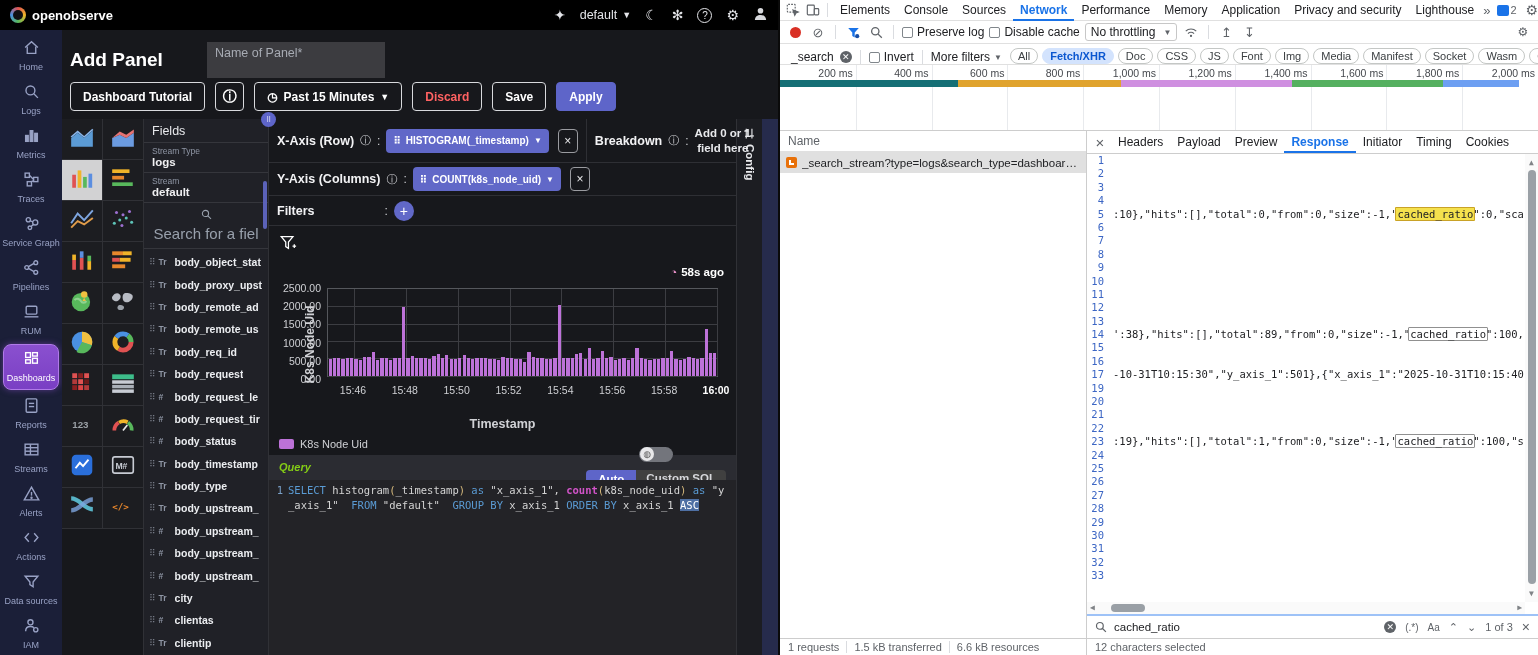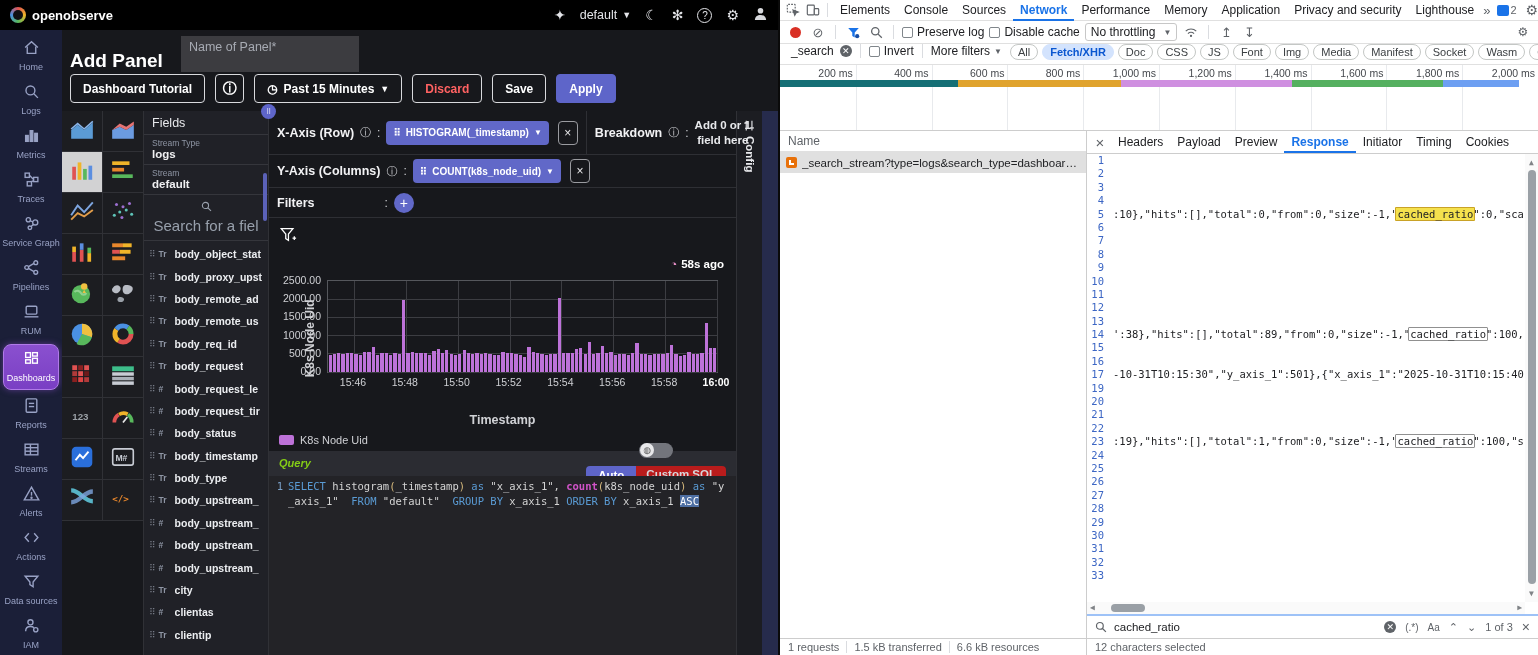--- a/index.html
+++ b/index.html
@@ -16,21 +16,21 @@
   .oo-org { font-size:12.5px; display:flex; align-items:center; gap:5px; }
   .caret { font-size:9px; }
   .oo-body { flex:1; display:flex; min-height:0; }
   .oo-sidebar { width:62px; background:#1b1f38; display:flex; flex-direction:column; align-items:stretch; padding-top:4px; flex:none; overflow:hidden; }
   .sb-item { display:flex; flex-direction:column; align-items:center; gap:2px; padding:5px 1px 6px; color:#99a2c5; cursor:pointer; }
   .sb-item svg { width:17px; height:17px; }
   .sb-label { font-size:9px; line-height:10px; text-align:center; }
   .sb-item.active { background:linear-gradient(180deg,#8a50cf,#7a3fc4); border:1px solid #b07ae8; border-radius:8px; margin:2px 3px; color:#fff; box-shadow:0 0 6px #8a50cf88; }
   .oo-main { flex:1; display:flex; flex-direction:column; min-width:0; }
   .oo-panelhead { flex:none; background:#17181c; padding:4px 8px 6px; }
-  .oo-title-row { display:flex; align-items:flex-end; gap:18px; height:38px; }
+  .oo-title-row { display:flex; align-items:flex-start; gap:44px; height:38px;margin-top:8px; }
   .oo-title { font-size:19px; font-weight:bold; color:#fff; padding-top:7px; }
   .oo-name-input { width:178px; height:36px; background:#3c3c40; color:#a7abb3; font-size:12.5px; padding:4px 8px; display:flex; align-items:flex-start; }
   .oo-toolbar { display:flex; align-items:center; gap:10px; height:33px; }
   .btn { border:1px solid #d9dadd; border-radius:4px; background:transparent; color:#fff; font-size:12px; font-weight:bold; height:29px; padding:0 12px; display:flex; align-items:center; gap:6px; cursor:pointer; font-family:inherit; }
   .btn.icon-btn { width:29px; padding:0; justify-content:center; font-size:14px; }
   .btn.discard { color:#ff6262; }
   .btn.apply { background:#5e65c9; border-color:#5e65c9; }
   .oo-content { flex:1; display:flex; min-height:0; }
 
   
@@ -88,21 +88,21 @@
   .lg-swatch { width:15px; height:10px; border-radius:2px; background:#bd72d8; }
   .lg-text { font-size:11px; color:#cfd0d4; }
 
   
   .q-head { height:25px; background:#2b2c32; display:flex; align-items:center; padding:0 10px; flex:none; gap:8px; }
   .q-title { font-size:11px; font-weight:bold; color:#84cc16;font-style:italic; }
   .q-right { margin-left:auto; display:flex; align-items:center; gap:8px;flex-direction:column; }
   .toggle { width:34px; height:15px; border-radius:8px; background:#73757c; position:relative; cursor:pointer; }
   .toggle::before { content:"◍"; position:absolute; left:1px; top:0.5px; width:14px; height:14px; border-radius:50%; background:#e8e8ea; color:#555; font-size:9px; text-align:center; line-height:14px; }
   .q-auto { background:#5e65c9; color:#fff; border-radius:4px 0 0 4px; font-size:11.5px; font-weight:bold; padding:3px 12px; cursor:pointer; }
-  .q-custom { background:#b91c1c; color:#d6d7db; border-radius:0 4px 4px 0; font-size:11.5px; font-weight:bold; padding:2px 10px; cursor:pointer; }
+  .q-custom { background:#404040; color:#d6d7db; border-radius:0 4px 4px 0; font-size:11.5px; font-weight:bold; padding:2px 10px; cursor:pointer; }
   .editor { flex:1; background:#232327; display:flex; font-family:"DejaVu Sans Mono",monospace; font-size:10.5px; line-height:15px; padding-top:3px; min-height:92px; }
   .gutter { width:14px; color:#7aa0c8; text-align:right; flex:none; }
   .code { flex:1; padding-left:5px; color:#d4d4d4; white-space:pre-wrap; word-break:break-all; padding-right:6px; }
   .tk-kw { color:#5a9bd4; } .tk-fnm { color:#d153c8; font-weight:bold; } .tk-par { color:#d7ba7d; }
   .tk-sel { background:#4e6fa3; color:#fff; }
 
   .config-strip { width:26px; flex:none; background:#1c1d22; border-left:1px solid #303136; display:flex; flex-direction:column; align-items:center; padding-top:8px; gap:4px; color:#e8e9ec; }
   .config-vert { writing-mode:vertical-rl; font-size:11.5px; font-weight:bold; }
   .scroll-strip { width:16px; flex:none; background:#262b4c; }
 
@@ -114,21 +114,21 @@
   .dt-tab { padding:0 7px; height:21px; display:flex; align-items:center; cursor:pointer; white-space:nowrap; color:#202124; }
   .dt-tab.active { color:#1a73e8; box-shadow:inset 0 -2px 0 #1a73e8; font-weight:bold; }
   .dt-right1 { margin-left:auto; display:flex; align-items:center; gap:6px; }
   .msg-badge { display:flex; align-items:center; gap:2px; color:#5f6368; font-size:11px; }
   .msg-badge .sq { width:12px; height:11px; background:#1a73e8; border-radius:2px; }
   .dt-row2 { height:23px; display:flex; align-items:center; flex:none; border-bottom:1px solid #e0e0e0; padding:0 6px; gap:5px; }
   .rec-dot { width:11px; height:11px; border-radius:50%; background:#d93025; }
   .chk { width:11px; height:11px; border:1px solid #80868b; border-radius:2px; background:#fff; flex:none; }
   .dt-check { display:flex; align-items:center; gap:4px; white-space:nowrap; cursor:pointer; }
   .dt-select { border:1px solid #c7c7c7; border-radius:3px; height:18px; display:flex; align-items:center; gap:8px; padding:0 5px; cursor:pointer; white-space:nowrap; }
-  .dt-row3 { height:21px; display:flex; align-items:flex-start; flex:none; border-bottom:1px solid #e0e0e0; padding:0 6px; gap:5px; }
+  .dt-row3 { height:21px; display:flex; align-items:flex-end; flex:none; border-bottom:1px solid #e0e0e0; padding:0 6px; gap:5px; }
   .flt-input { display:flex; align-items:center; gap:6px; width:175px; }
   .x-circle { width:12px; height:12px; border-radius:50%; background:#5f6368; color:#fff; font-size:9px; line-height:12px; text-align:center; flex:none; cursor:pointer; }
   .chip-f { border:1px solid #c4c7c5; border-radius:8px; height:16px; padding:0 7px; display:flex; align-items:center; font-size:11px; white-space:nowrap; cursor:pointer; color:#3c4043; }
   .chip-f.active { background:#d3e3fd; border-color:#d3e3fd; color:#0b57d0; font-weight:bold; }
   .dt-overview { height:66px; position:relative; border-bottom:1px solid #cdcdcd; flex:none; overflow:hidden; }
   .ov-grid { position:absolute; top:0; bottom:0; width:1px; background:#e8eaed; }
   .ov-tick { position:absolute; top:2px; font-size:10.5px; color:#45484d; transform:translateX(-100%); padding-right:3px; white-space:nowrap; }
   .ov-bar { position:absolute; left:0; right:0; top:15px; height:7px; display:flex; }
   .dt-main { flex:1; display:flex; min-height:0; }
   .dt-left { width:307px; flex:none; border-right:1px solid #cdcdcd; display:flex; flex-direction:column; min-height:0; }

